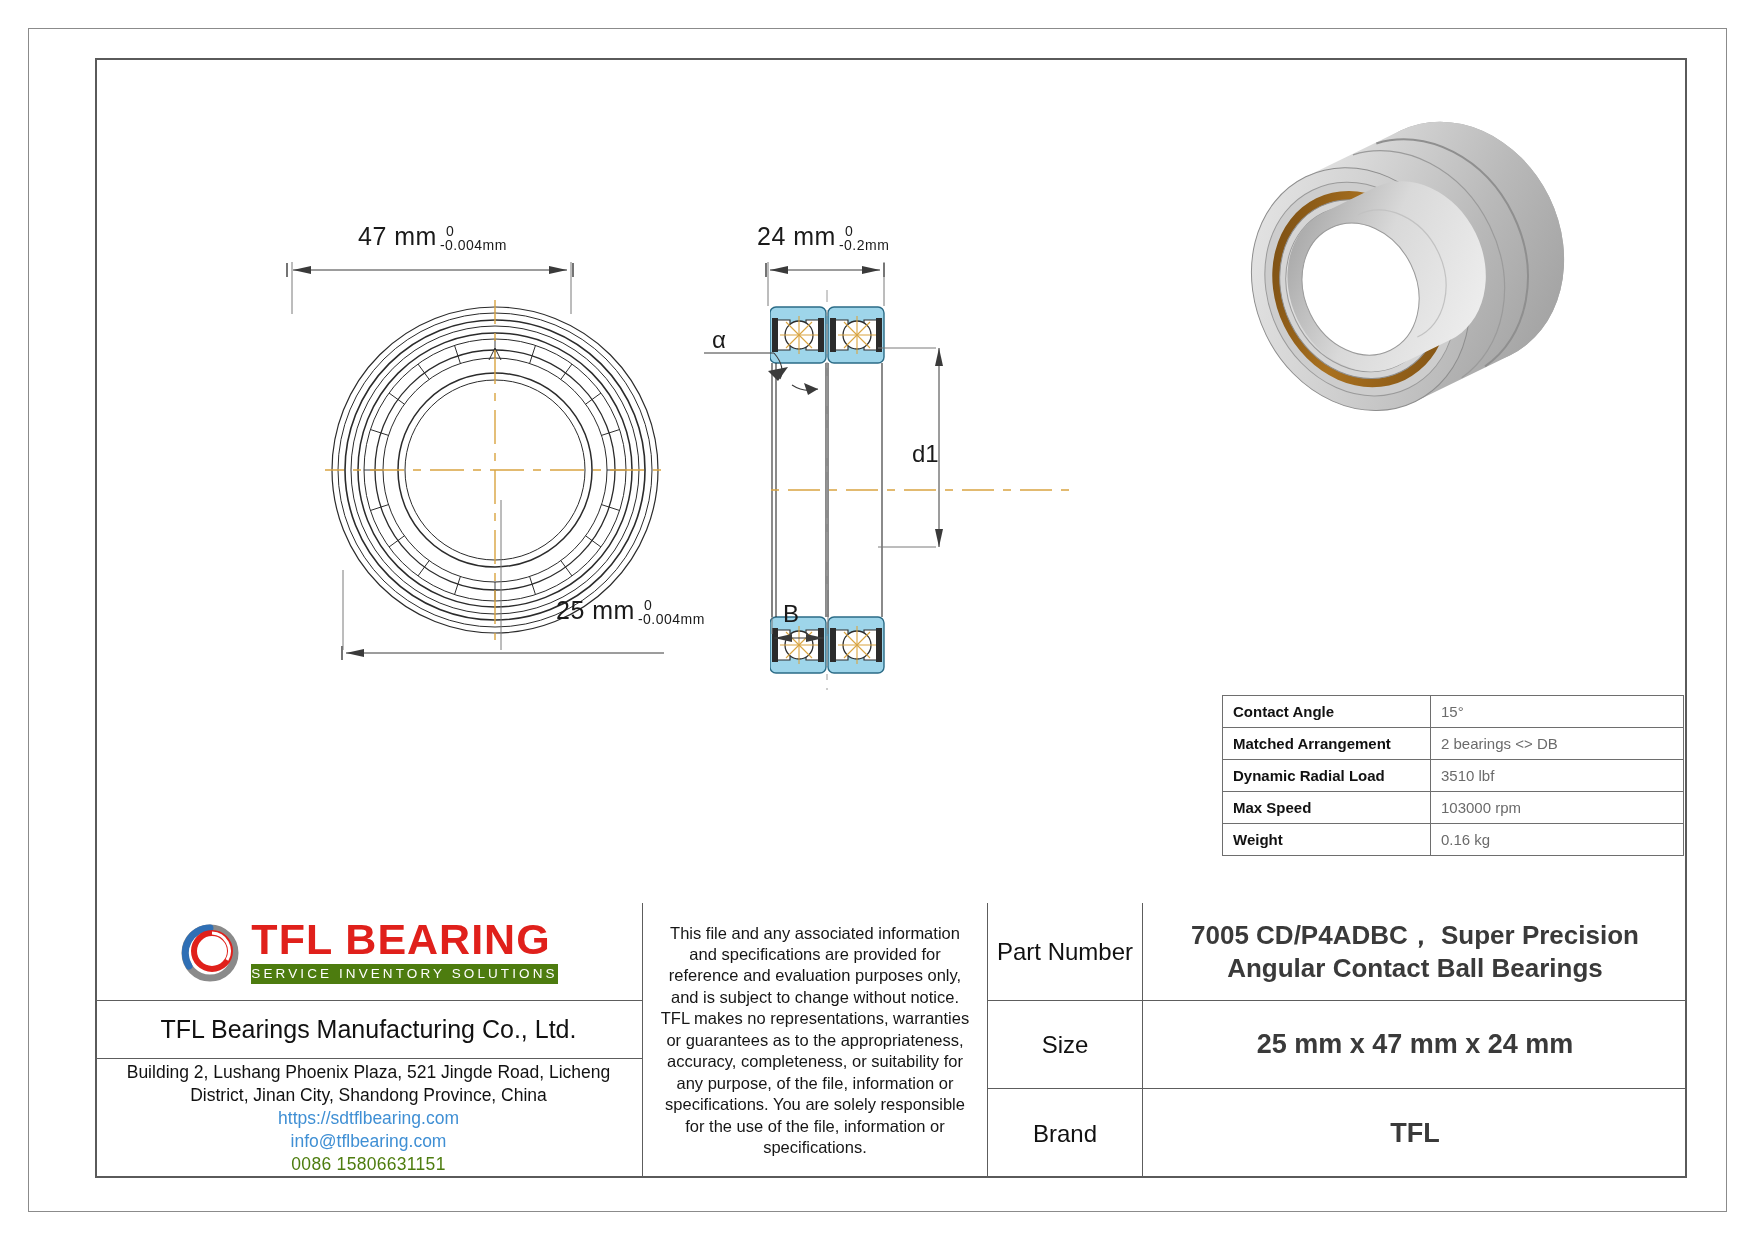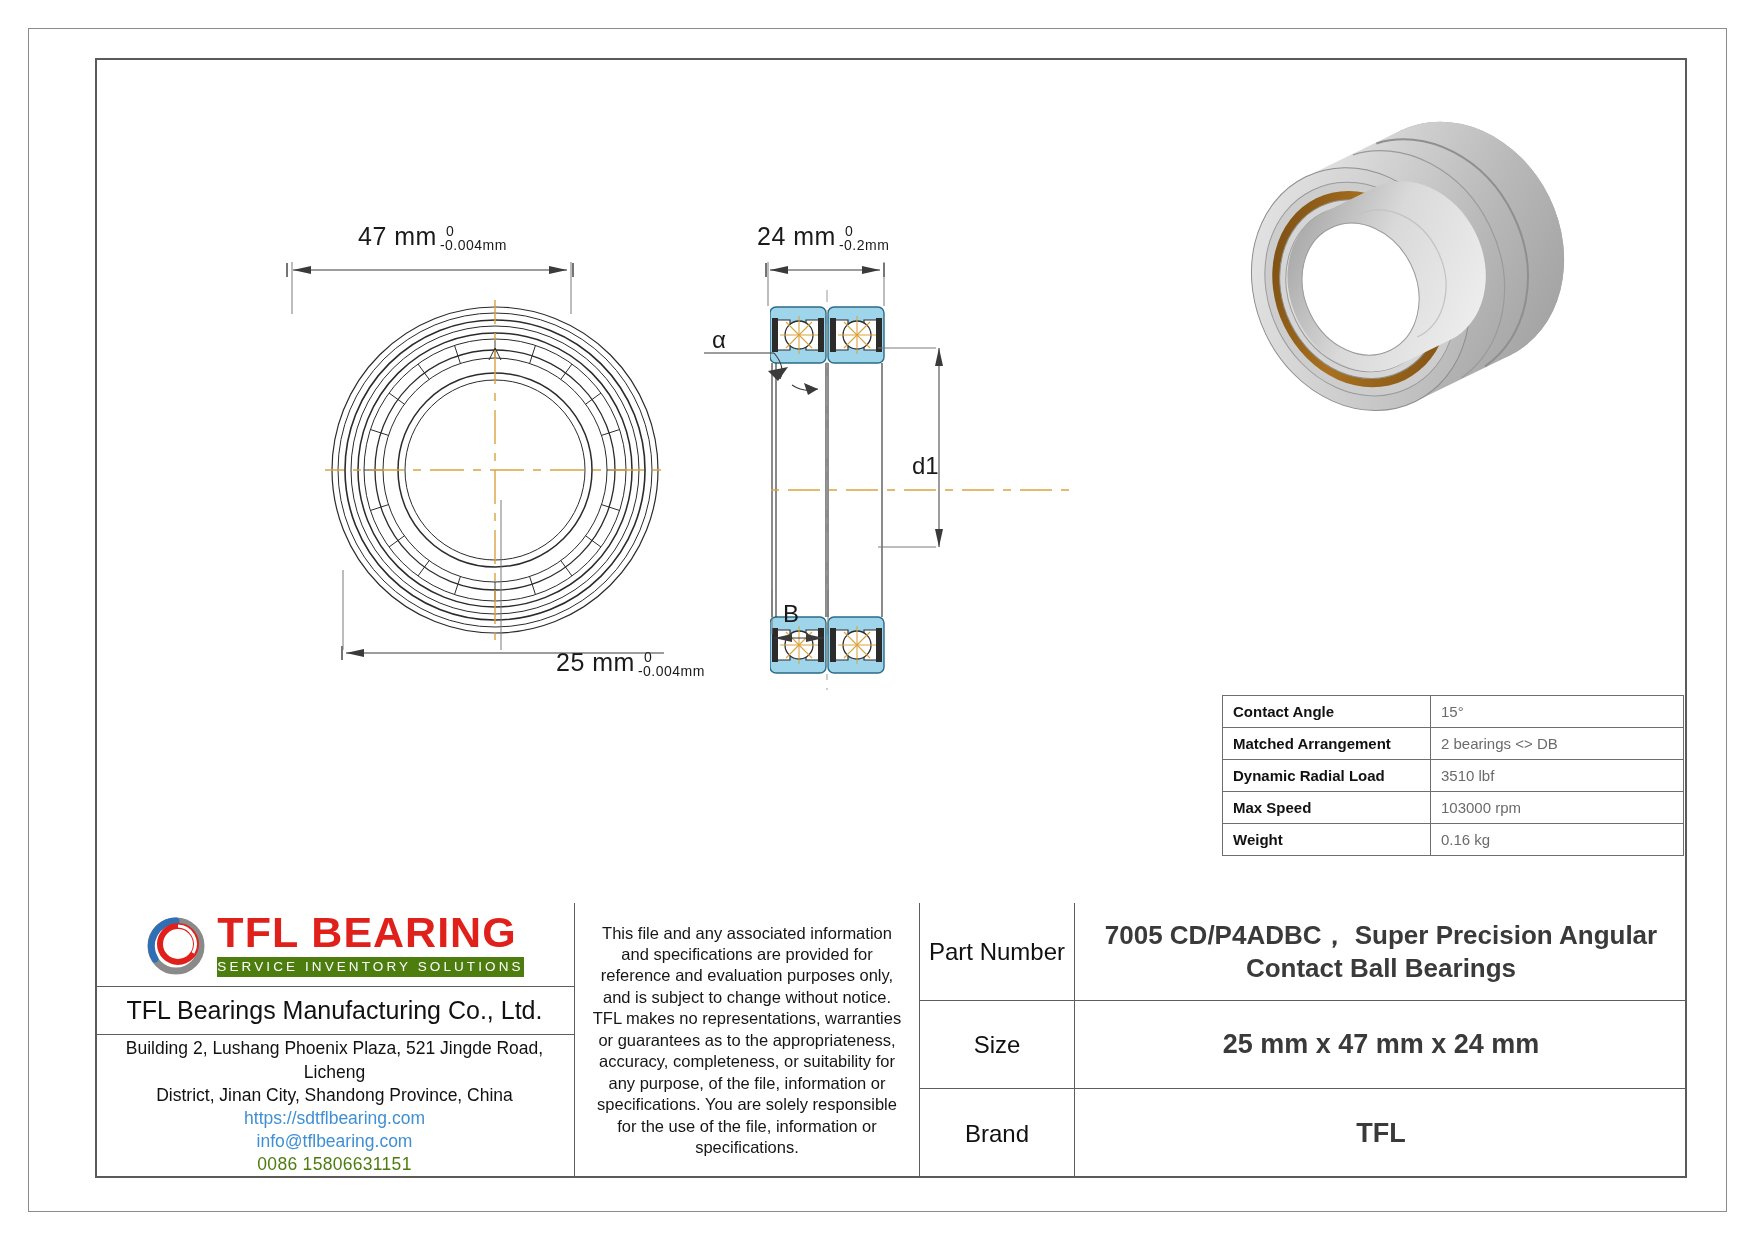--- a/index.html
+++ b/index.html
@@ -73,21 +73,21 @@
   .spec-table td.v { color: #6b6b6b; }
 
   
   .title-block {
     position: absolute;
     left: 95px; top: 903px;
     width: 1592px; height: 275px;
     display: flex;
   }
   .tb-col { border-right: 1px solid #5d5d5d; }
-  .tb-left { width: 480px; display: flex; flex-direction: column; }
+  .tb-left { width: 548px; display: flex; flex-direction: column; }
   .tb-logo {
     height: 98px; border-bottom: 1px solid #5d5d5d;
     display: flex; align-items: center; justify-content: center;
     padding: 4px 8px;
   }
   .tb-company {
     height: 58px; border-bottom: 1px solid #5d5d5d;
     display:flex; align-items:center; justify-content:center;
     font-size: 25px; color:#111;
   }
@@ -212,21 +212,21 @@
     <polygon points="8,8 26,4 26,12" fill="#3a3a3a"></polygon>
     <polygon points="282,8 264,4 264,12" fill="#3a3a3a"></polygon>
     <line x1="2" y1="1" x2="2" y2="15" stroke="#3a3a3a" stroke-width="1.4"></line>
     <line x1="288" y1="1" x2="288" y2="15" stroke="#3a3a3a" stroke-width="1.4"></line>
   </svg>
   <svg style="position:absolute;left:290px;top:262px;" width="285" height="60">
     <line x1="2" y1="0" x2="2" y2="52" stroke="#7a7a7a" stroke-width="1"></line>
     <line x1="281" y1="0" x2="281" y2="52" stroke="#7a7a7a" stroke-width="1"></line>
   </svg>
 
-  <div class="dim-label dim-main" style="left:556px; top:648px;">
+  <div class="dim-label dim-main" style="left:556px; top:596px;">
     <span>25 mm</span><span class="dim-tol"><span class="up">0</span><span>-0.004mm</span></span>
   </div>
   <svg style="position:absolute;left:340px;top:645px;" width="330" height="16">
     <line x1="6" y1="8" x2="324" y2="8" stroke="#3a3a3a" stroke-width="1"></line>
     <polygon points="6,8 24,4 24,12" fill="#3a3a3a"></polygon>
     <line x1="2" y1="1" x2="2" y2="15" stroke="#3a3a3a" stroke-width="1.4"></line>
   </svg>
   <svg style="position:absolute;left:340px;top:570px;" width="10" height="82">
     <line x1="3" y1="0" x2="3" y2="80" stroke="#7a7a7a" stroke-width="1"></line>
   </svg>
@@ -330,21 +330,21 @@
 
   <div class="tag-label" style="left:712px; top:326px;">α</div>
   <svg style="position:absolute;left:700px;top:345px;" width="160" height="55">
     <line x1="4" y1="8" x2="74" y2="8" stroke="#3a3a3a" stroke-width="1"></line>
     <path d="M74 8 Q 86 22 80 34" stroke="#3a3a3a" stroke-width="1.1" fill="none"></path>
     <polygon points="78,36 88,22 68,26" fill="#3a3a3a"></polygon>
     <path d="M92 40 Q 104 48 118 44" stroke="#3a3a3a" stroke-width="1.1" fill="none"></path>
     <polygon points="118,44 104,38 108,50" fill="#3a3a3a"></polygon>
   </svg>
 
-  <div class="tag-label" style="left:912px; top:452px;">d1</div>
+  <div class="tag-label" style="left:912px; top:440px;">d1</div>
   <svg style="position:absolute;left:930px;top:340px;" width="18" height="215">
     <line x1="9" y1="8" x2="9" y2="207" stroke="#3a3a3a" stroke-width="1"></line>
     <polygon points="9,8 5,26 13,26" fill="#3a3a3a"></polygon>
     <polygon points="9,207 5,189 13,189" fill="#3a3a3a"></polygon>
   </svg>
   <svg style="position:absolute;left:878px;top:345px;" width="62" height="205">
     <line x1="0" y1="3" x2="58" y2="3" stroke="#7a7a7a" stroke-width="1"></line>
     <line x1="0" y1="202" x2="58" y2="202" stroke="#7a7a7a" stroke-width="1"></line>
   </svg>
 

